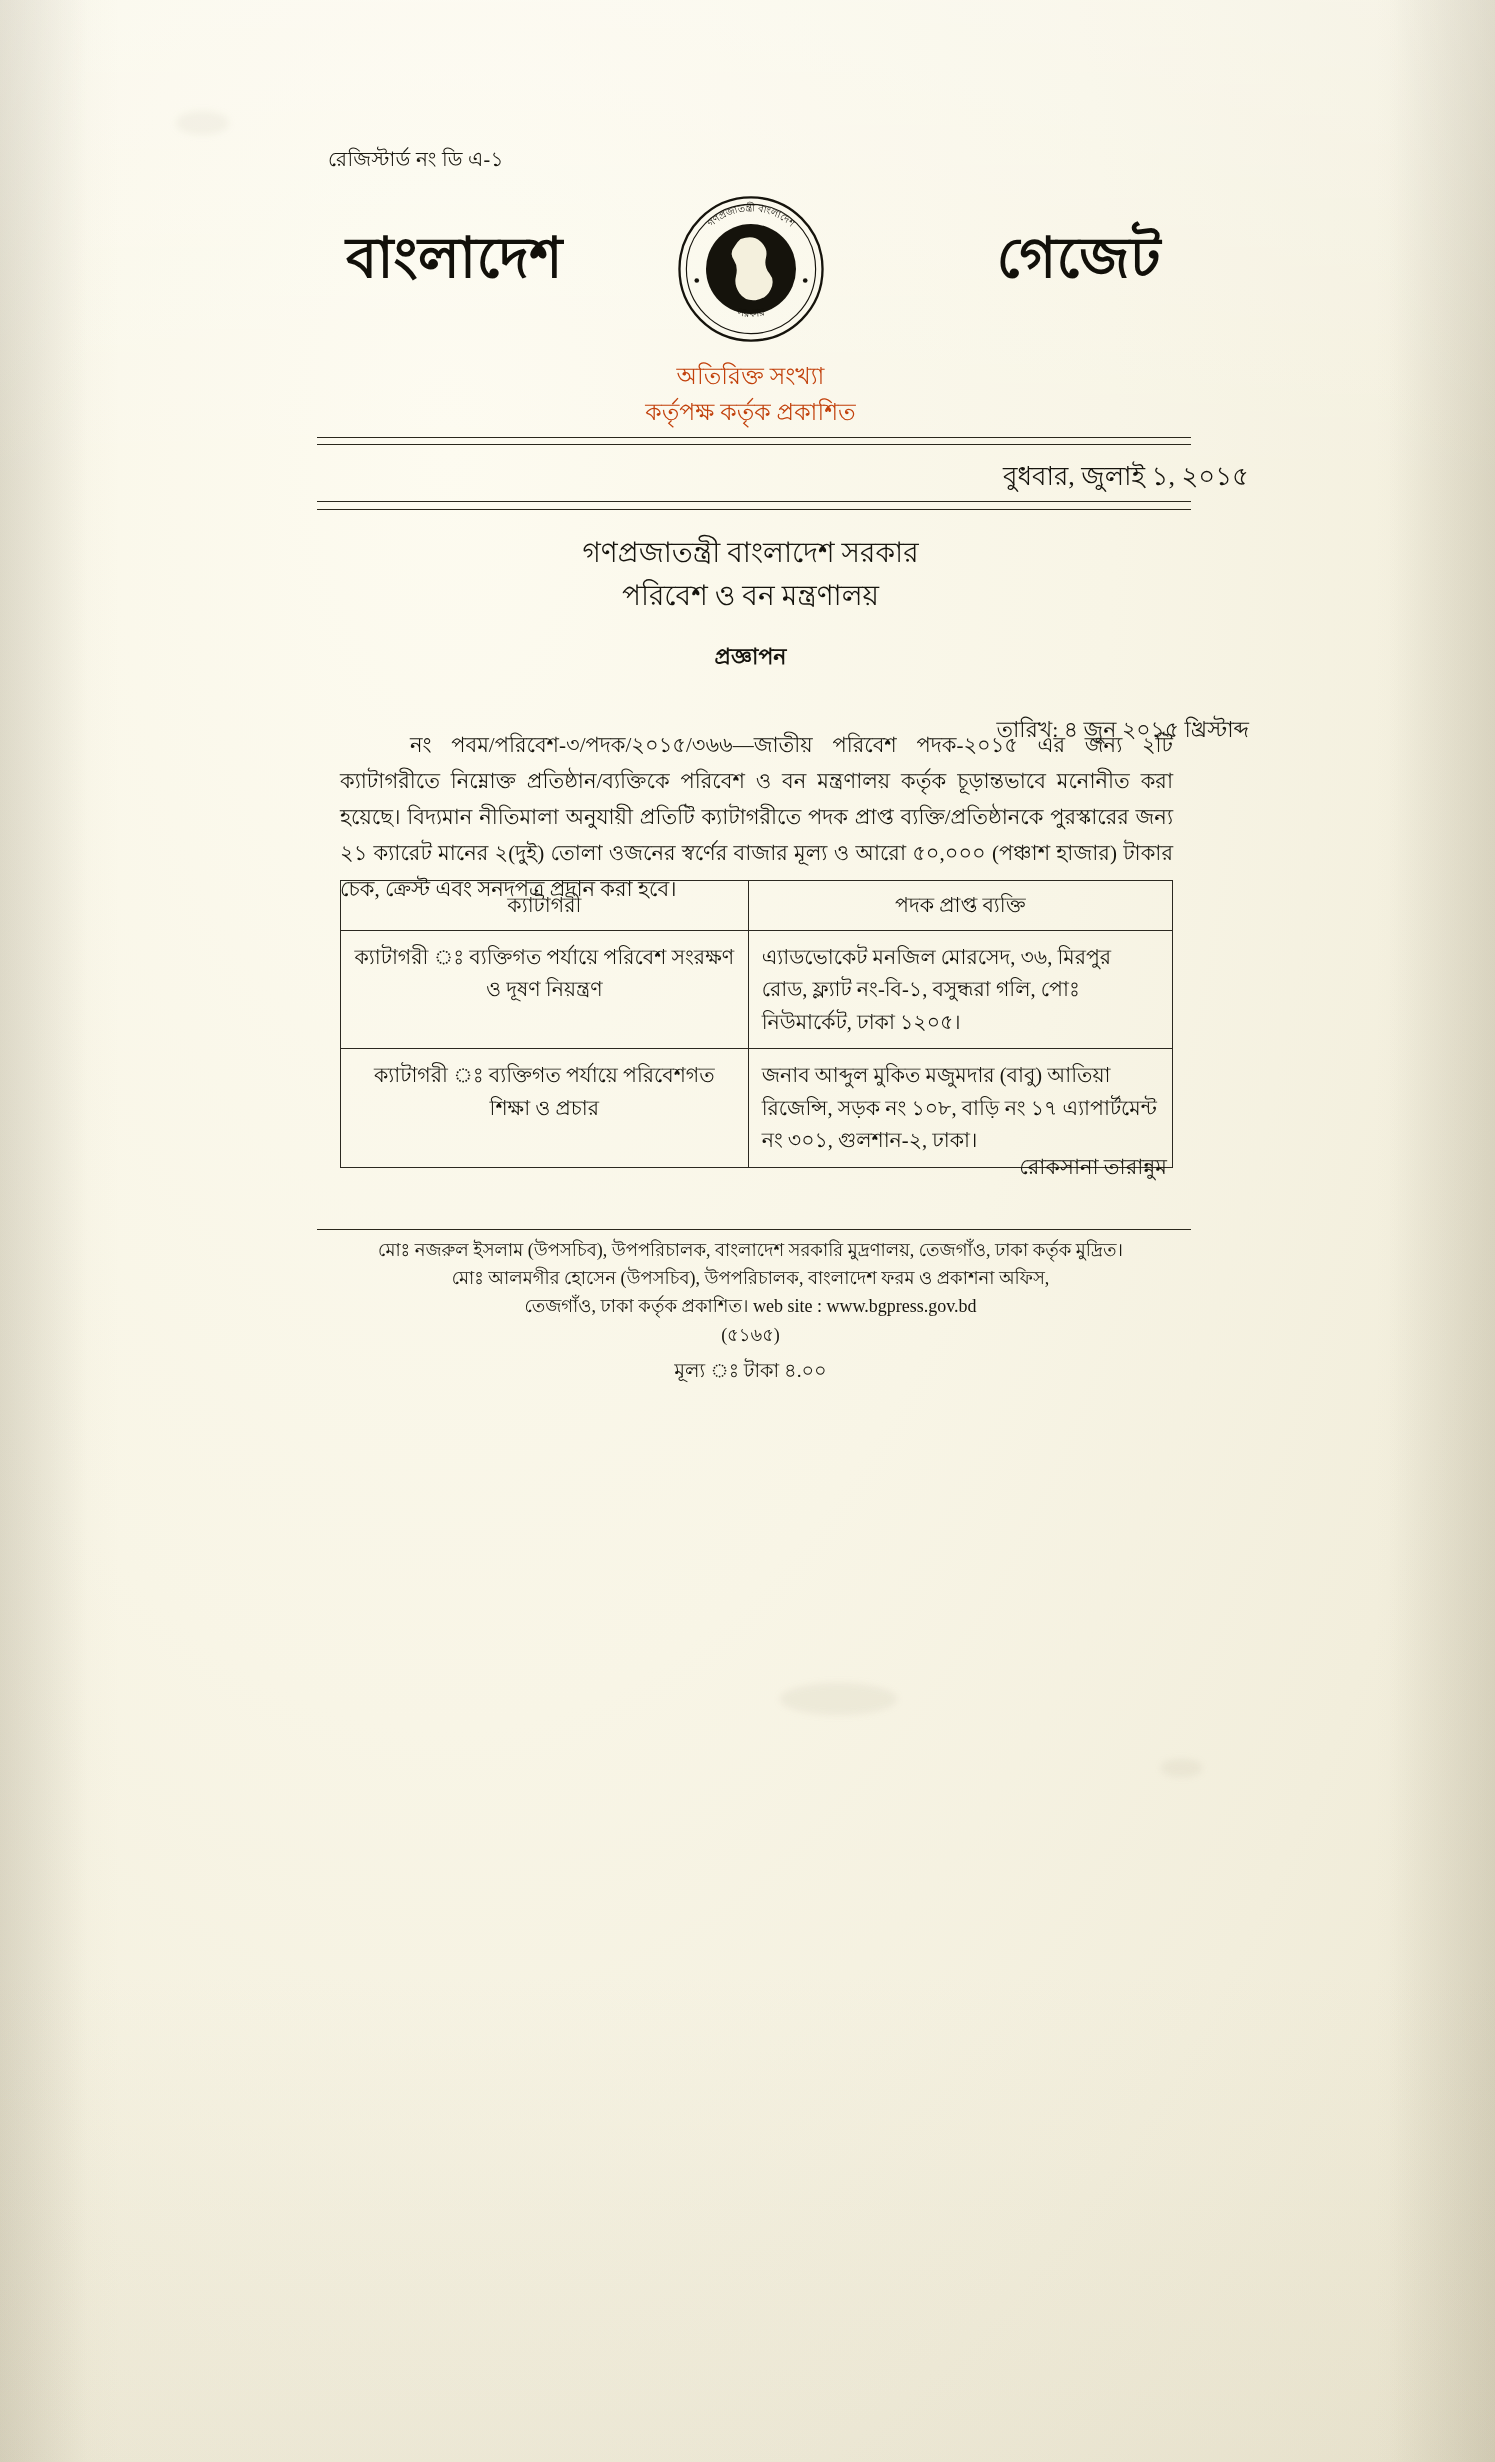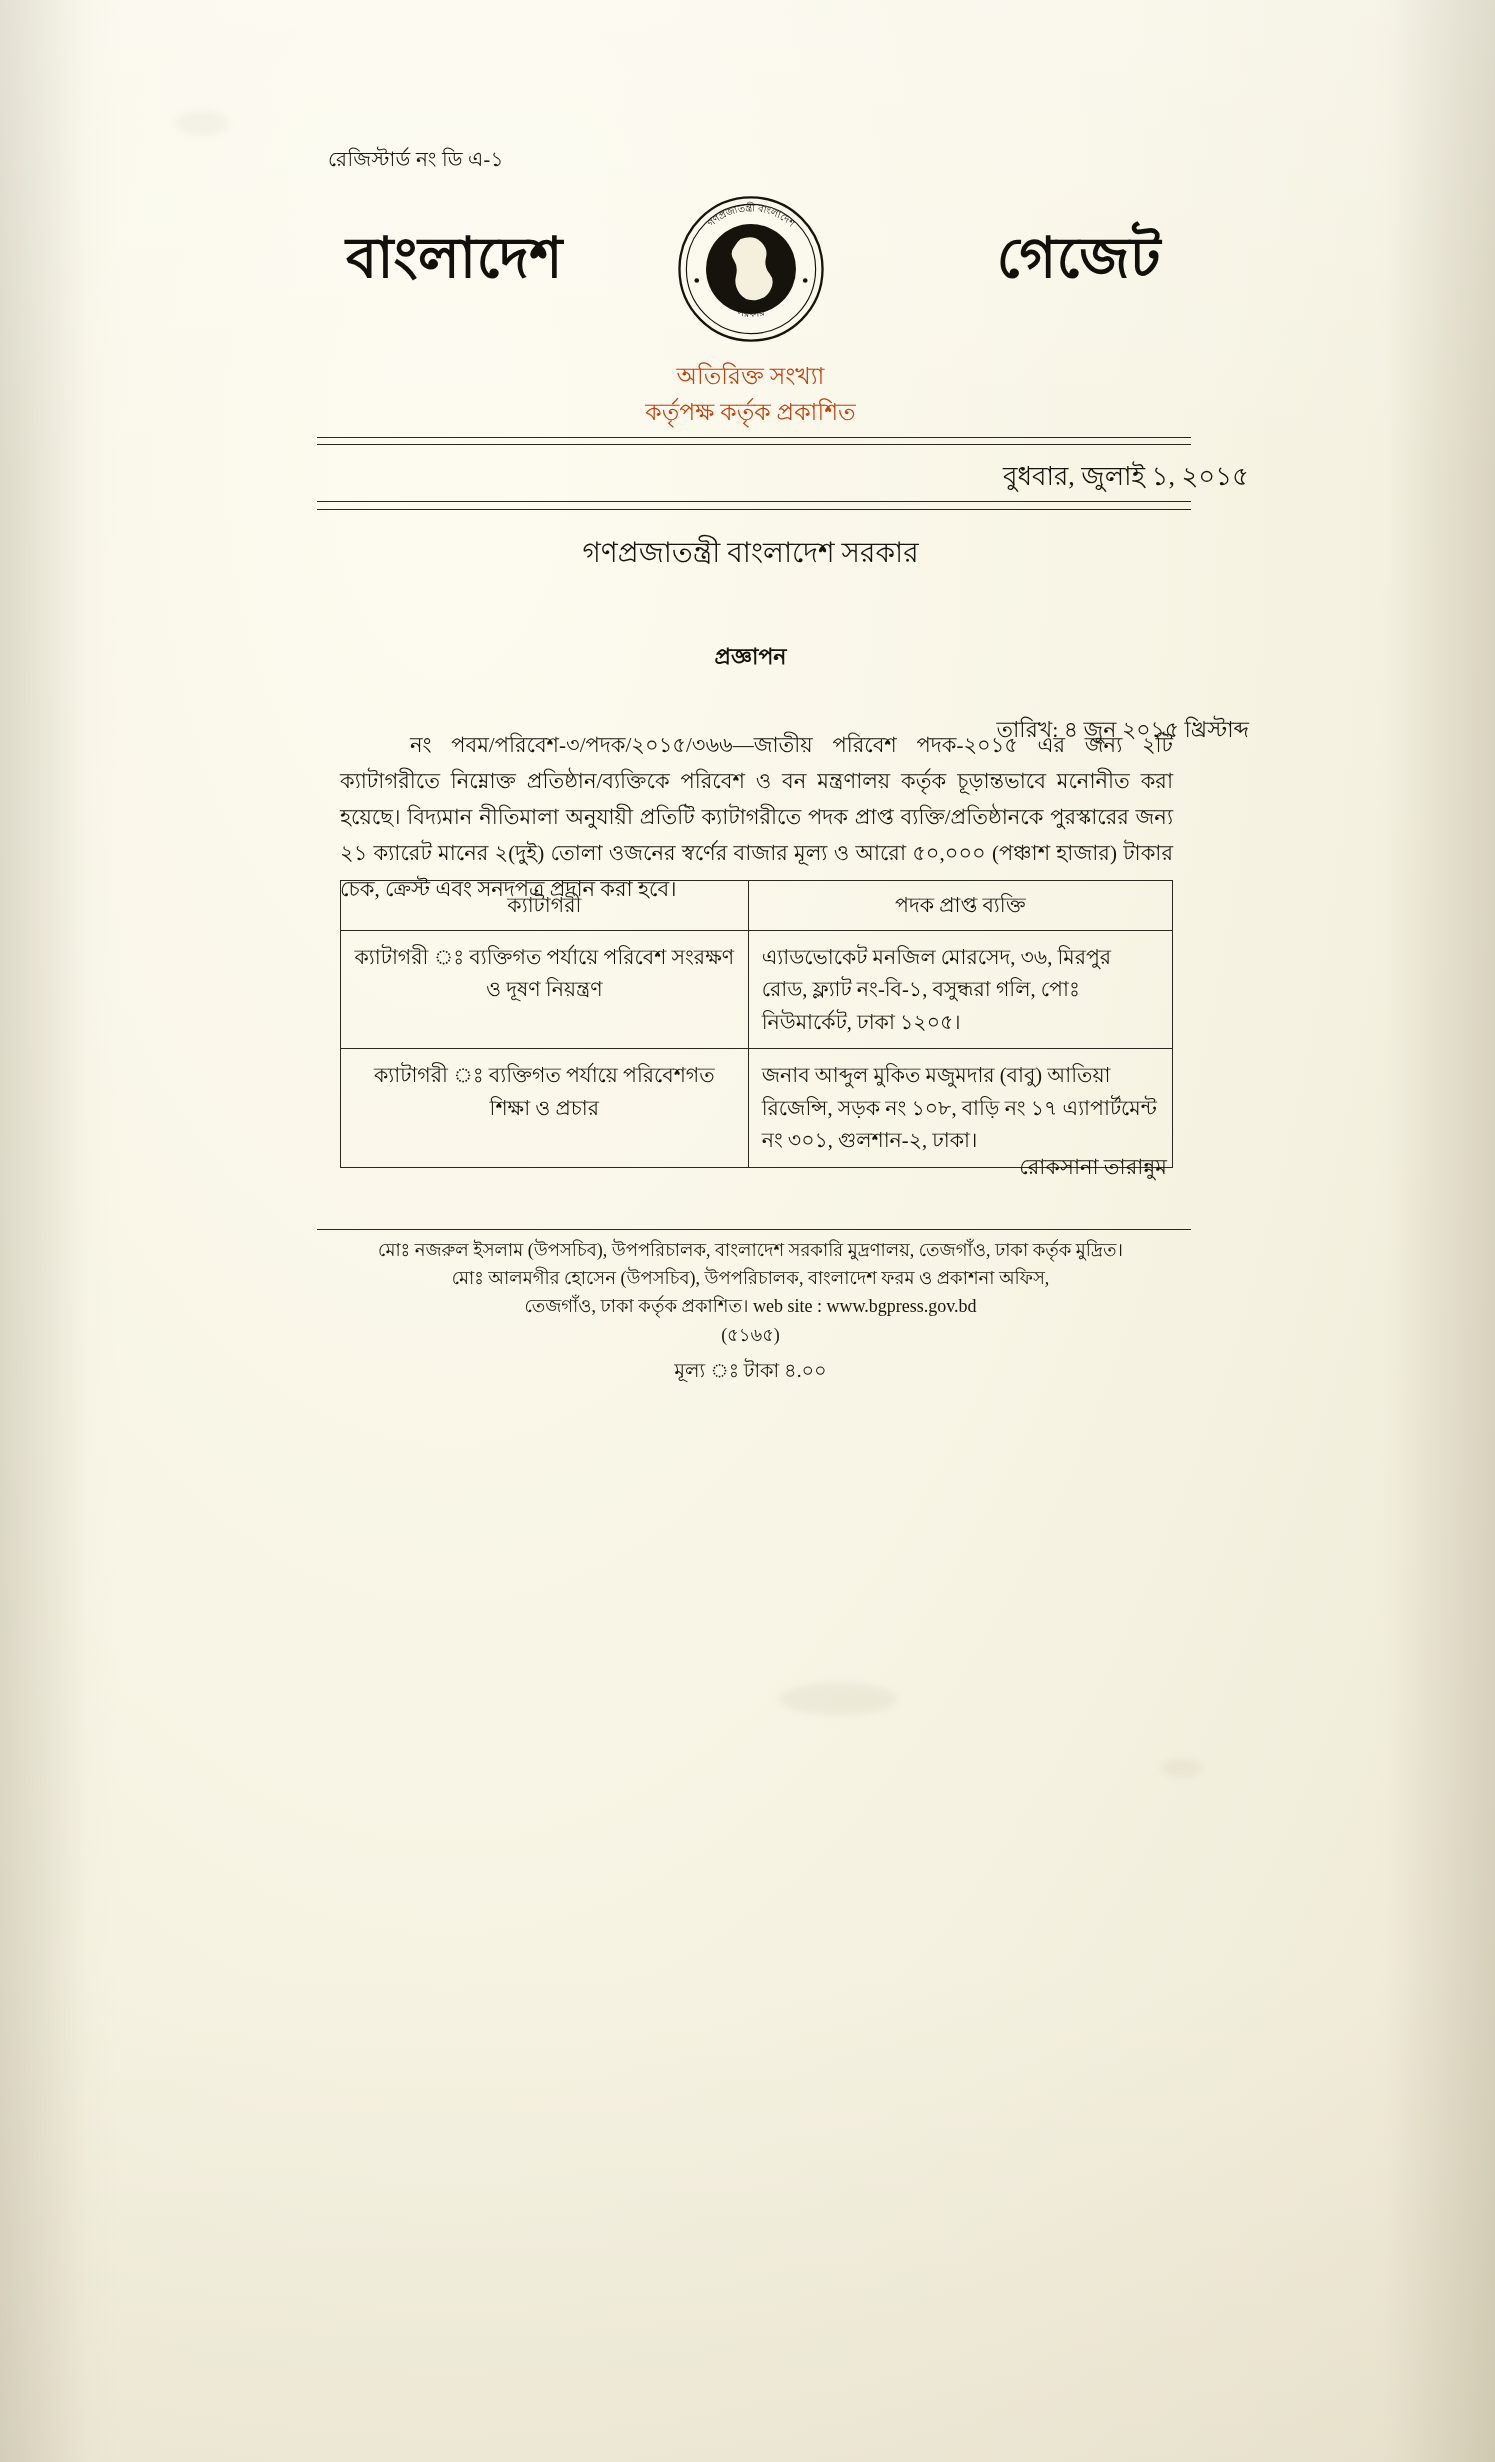--- a/index.html
+++ b/index.html
@@ -287,20 +287,21 @@
     <div class="sub2">কর্তৃপক্ষ কর্তৃক প্রকাশিত</div>
 
     <div class="rule r1"></div>
     <div class="rule thin r2"></div>
     <div class="date-line">বুধবার, জুলাই ১, ২০১৫</div>
     <div class="rule thin r3"></div>
     <div class="rule r4"></div>
 
     <div class="gov-block">
       <div>গণপ্রজাতন্ত্রী বাংলাদেশ সরকার</div>
+      <div>পরিবেশ ও বন মন্ত্রণালয়</div>
     </div>
 
     <div class="notice-title">প্রজ্ঞাপন</div>
     <div class="notice-date">তারিখ: ৪ জুন ২০১৫ খ্রিস্টাব্দ</div>
 
     <div class="body-para">নং পবম/পরিবেশ-৩/পদক/২০১৫/৩৬৬—জাতীয় পরিবেশ পদক-২০১৫ এর জন্য ২টি ক্যাটাগরীতে নিম্নোক্ত প্রতিষ্ঠান/ব্যক্তিকে পরিবেশ ও বন মন্ত্রণালয় কর্তৃক চূড়ান্তভাবে মনোনীত করা হয়েছে। বিদ্যমান নীতিমালা অনুযায়ী প্রতিটি ক্যাটাগরীতে পদক প্রাপ্ত ব্যক্তি/প্রতিষ্ঠানকে পুরস্কারের জন্য ২১ ক্যারেট মানের ২(দুই) তোলা ওজনের স্বর্ণের বাজার মূল্য ও আরো ৫০,০০০ (পঞ্চাশ হাজার) টাকার চেক, ক্রেস্ট এবং সনদপত্র প্রদান করা হবে।</div>
 
     <table class="awards">
       <thead>
         <tr>

